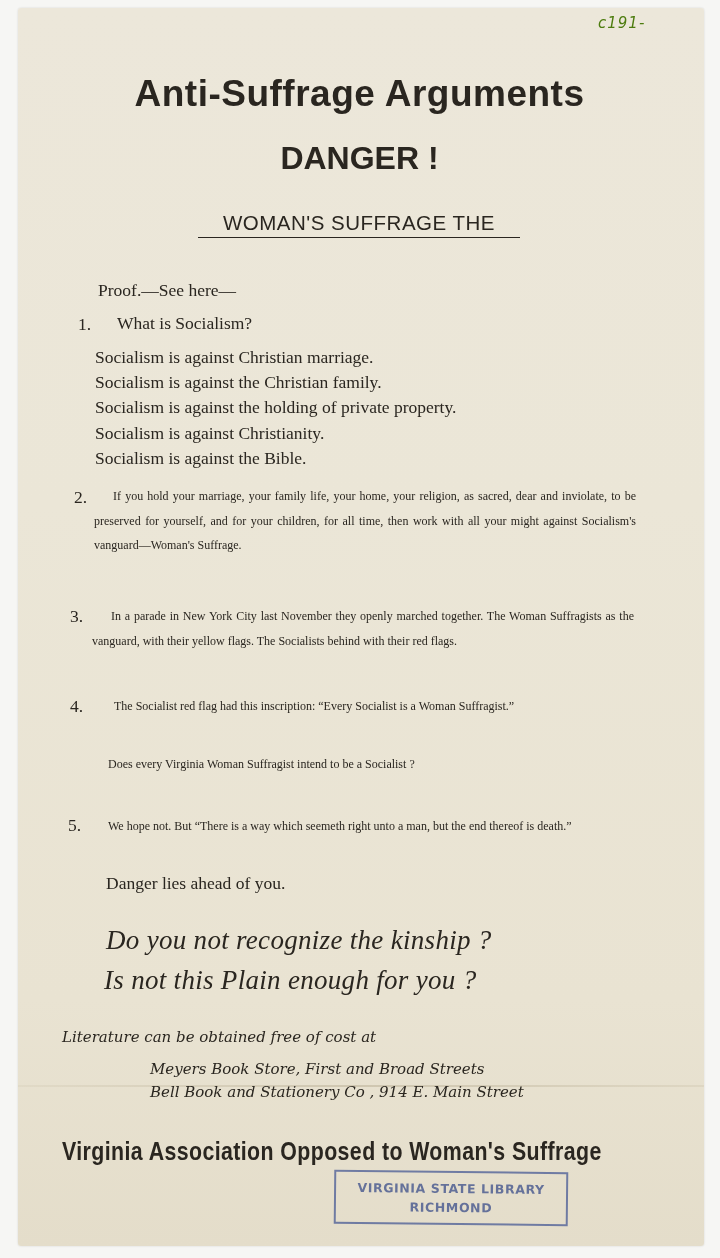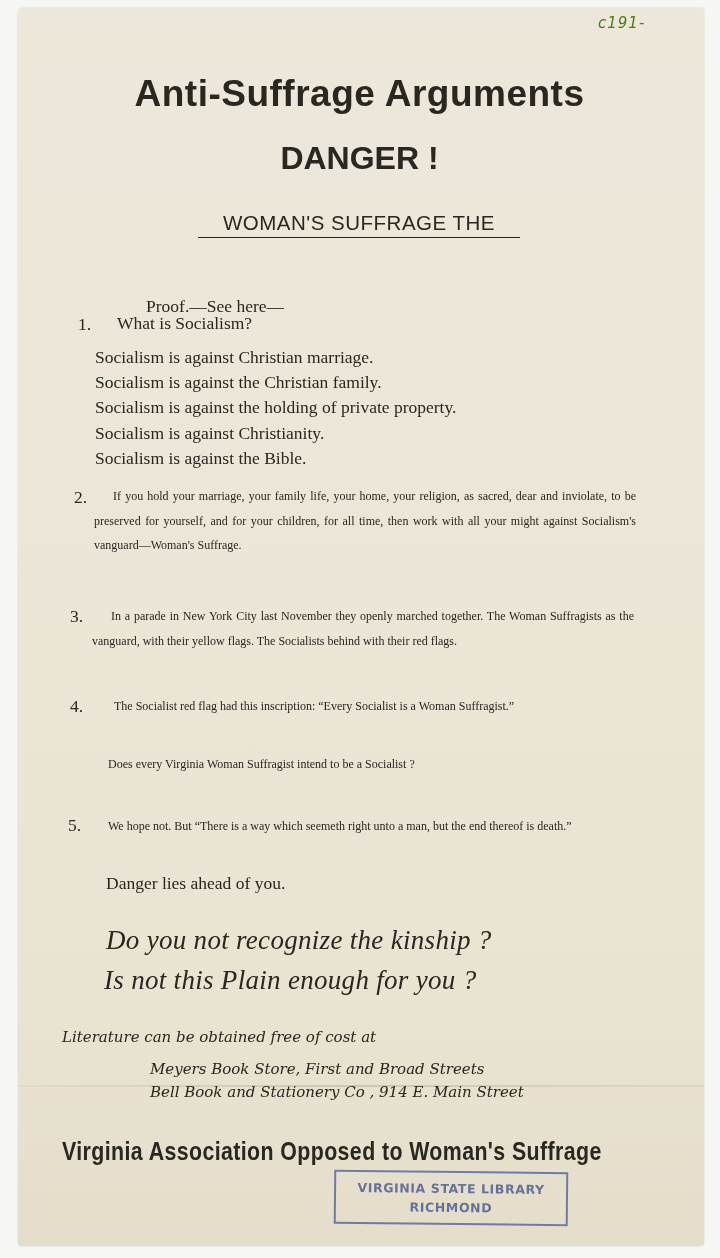--- a/index.html
+++ b/index.html
@@ -74,21 +74,21 @@
 
 <div class="handnote">c191-</div>
 
 <div class="title t1">Anti-Suffrage Arguments</div>
 <div class="title t2">DANGER !</div>
 
 <div class="subhead sh1">
   <span>WOMAN'S SUFFRAGE THE</span>
 </div>
 
-<div class="txt" style="left:98px; top:294px;margin-left:48px;">Proof.—See here—</div>
+<div class="txt" style="left:98px; top:278px;">Proof.—See here—</div>
 
 <div class="num" style="left:78px; top:314px;">1.</div>
 <div class="txt" style="left:117px; top:311px;">What is Socialism?</div>
 <div>
   <div class="txt" style="left:95px; top:345px;">Socialism is against Christian marriage.</div>
   <div class="txt" style="left:95px; top:370px;">Socialism is against the Christian family.</div>
   <div class="txt" style="left:95px; top:395px;">Socialism is against the holding of private property.</div>
   <div class="txt" style="left:95px; top:421px;">Socialism is against Christianity.</div>
   <div class="txt" style="left:95px; top:446px;">Socialism is against the Bible.</div>
 </div>

